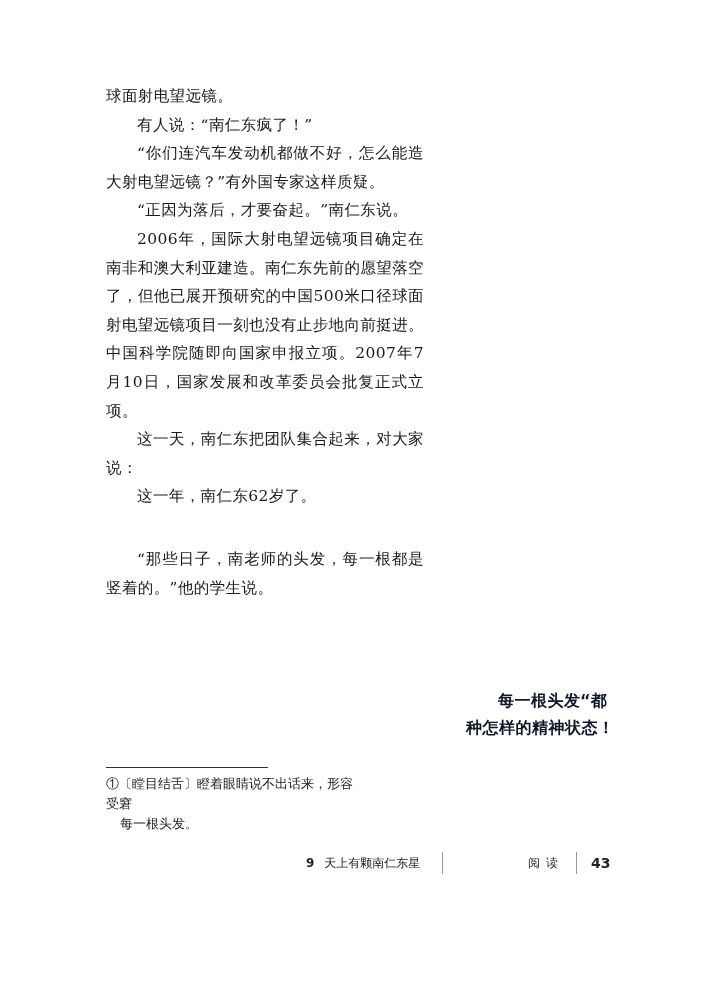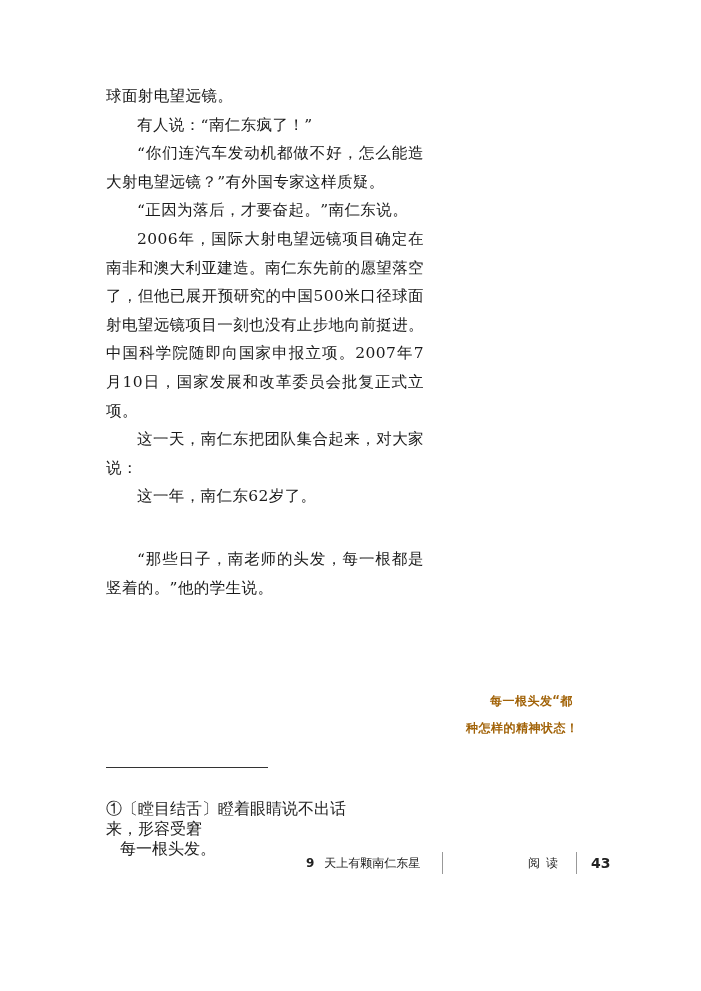--- a/index.html
+++ b/index.html
@@ -5,25 +5,25 @@
   html, body { margin: 0; padding: 0; background: #ffffff; }
   body { width: 701px; height: 991px; position: relative; overflow: hidden;
          font-family: "DejaVu Serif", "Liberation Serif", serif; color: #1a1a1a; }
   .main { position: absolute; left: 106px; top: 82px; width: 318px; }
   .p { font-size: 15.5px; line-height: 28.6px; margin: 0; text-align: justify; letter-spacing: 0.4px; }
   .p.indent { text-indent: 2em; }
   .gap { height: 34px; }
   sup.fn { font-size: 9px; vertical-align: super; line-height: 0; }
   .rule { position: absolute; left: 106px; top: 767px; width: 162px; height: 1px; background: #333; }
   .footnote { position: absolute; left: 106px; top: 775px; width: 250px;
-              font-family: Liberation Serif, serif; font-size: 16px; line-height: 20px; color: #222; margin-top: 24px; }
+              font-family: Liberation Mono, monospace; font-size: 13px; line-height: 20px; color: #222; }
   .footnote .cont { padding-left: 14px; }
   .side { position: absolute; left: 466px; top: 688px; width: 150px;
-          font-family: "DejaVu Sans Mono", "Liberation Mono", monospace; font-size: 12px; line-height: 26.5px;
-          font-weight: bold; color: #a16207; letter-spacing: 0.5px; }
+          font-family: "DejaVu Sans Mono", "Liberation Mono", monospace; font-size: 16px; line-height: 26.5px;
+          font-weight: bold; color: #0f172a; letter-spacing: 0.5px; }
   .side .first { text-indent: 2em; }
   .footer { position: absolute; top: 852px; height: 22px; display: flex; align-items: center;
             font-family: "DejaVu Sans", "Liberation Sans", sans-serif; font-size: 12px; color: #222; }
   .footer.left { left: 306px; }
   .footer .num { font-weight: bold; margin-right: 10px; }
   .vbar { width: 1px; height: 22px; background: #999; display: inline-block; }
   .footer.right { left: 528px; }
   .footer .sec { letter-spacing: 6px; margin-right: 12px; }
   .footer .page { font-weight: bold; font-size: 14px; margin-left: 14px; }
   .footer.left .vbar { margin-left: 22px; }

